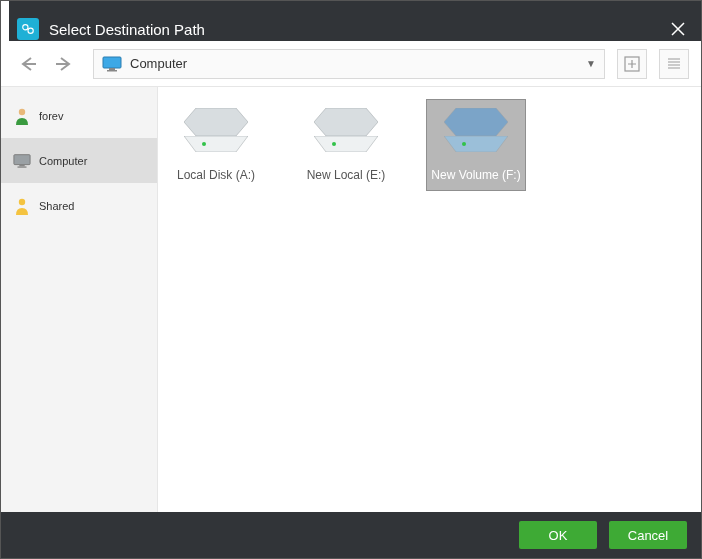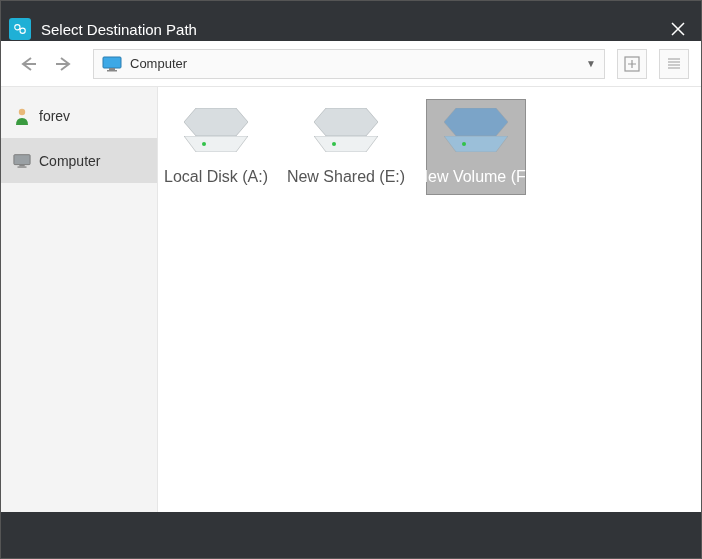--- a/index.html
+++ b/index.html
@@ -1,20 +1,20 @@
 <!DOCTYPE html>
 <html><head>
 <meta charset="utf-8">
 <style>
   * { box-sizing: border-box; margin: 0; padding: 0; font-family: "Segoe UI", Arial, sans-serif; }
   html, body { width: 702px; height: 559px; background: #fff; }
   .window { width: 702px; height: 559px; display: flex; flex-direction: column; background: #fff; border: 1px solid #555; }
 
   
-  .titlebar { height: 40px; background: #313438; color: #fff; display: flex; align-items: center; padding: 16px 0 0 8px; }
+  .titlebar { height: 40px; background: #313438; color: #fff; display: flex; align-items: center; padding: 16px 0 0 8px; margin-left: 8px; }
   .titlebar .app-icon { width: 22px; height: 22px; background: #1fb0d6; border-radius: 3px; display: flex; align-items: center; justify-content: center; margin-right: 10px; }
   .titlebar .app-icon svg { width: 14px; height: 14px; }
   .titlebar .title { font-size: 15px; flex: 1; }
   .titlebar .close { width: 46px; height: 100%; display: flex; align-items: center; justify-content: center; cursor: pointer; }
   .titlebar .close svg { width: 14px; height: 14px; stroke: #fff; stroke-width: 1.5; }
 
   
   .navbar { height: 46px; display: flex; align-items: center; padding: 0 12px; gap: 6px; border-bottom: 1px solid #e6e6e6; }
   .navbar .navbtn { width: 30px; height: 30px; display: flex; align-items: center; justify-content: center; cursor: pointer; }
   .navbar .navbtn svg { stroke: #9a9a9a; stroke-width: 2; fill: none; }
@@ -22,28 +22,28 @@
   .navbar .pathbox .mon { width: 20px; height: 16px; }
   .navbar .pathbox .txt { font-size: 13px; color: #333; flex: 1; }
   .navbar .pathbox .dd { color: #666; font-size: 10px; }
   .navbar .sqbtn { width: 30px; height: 30px; border: 1px solid #d9d9d9; display: flex; align-items: center; justify-content: center; margin-left: 6px; cursor: pointer; background: #fafafa; }
   .navbar .sqbtn svg { stroke: #9a9a9a; stroke-width: 1.2; fill: none; }
 
   
   .body { flex: 1; display: flex; min-height: 0; }
 
   .sidebar { width: 157px; background: #f4f4f4; border-right: 1px solid #e6e6e6; padding-top: 6px; }
-  .side-item { height: 45px; display: flex; align-items: center; gap: 8px; padding: 0 12px; font-size: 14px; color: #333; cursor: pointer; }
+  .side-item { height: 45px; display: flex; align-items: center; gap: 8px; padding: 0 12px; font-size: 11px; color: #333; cursor: pointer; }
   .side-item.selected { background: #dedede; }
   .side-icon { width: 18px; height: 18px; display: flex; align-items: center; justify-content: center; }
 
   .content { flex: 1; background: #fff; padding: 12px 8px; display: flex; flex-wrap: wrap; align-content: flex-start; gap: 10px 30px; overflow: auto; }
   .drive { width: 100px; display: flex; flex-direction: column; align-items: center; cursor: pointer; padding: 8px 0; border: 1px solid transparent; }
   .drive.selected { background: #b7b7b7; border: 1px solid #8f8f8f; }
-  .drive .label { font-size: 16px; color: #555; margin-top: 10px; text-align: center; white-space: nowrap; }
+  .drive .label { font-size: 12px; color: #555; margin-top: 10px; text-align: center; white-space: nowrap; }
   .drive.selected .label { color: #fff; }
 
   
   .disk { position: relative; width: 72px; height: 50px; }
   .disk .top { position: absolute; left: 50%; top: 0; width: 64px; height: 28px; transform: translateX(-50%); }
   .disk .front { position: absolute; left: 50%; bottom: 6px; width: 64px; height: 16px; transform: translateX(-50%); }
 
   
   .footer { height: 46px; background: #313438; display: flex; align-items: center; justify-content: flex-end; padding: 0 14px; gap: 12px; }
   .btn { width: 78px; height: 28px; border: none; color: #fff; font-size: 13px; cursor: pointer; border-radius: 2px; }
@@ -118,20 +118,29 @@
       <div class="side-item selected">
         <span class="side-icon">
           <svg width="18" height="16" viewBox="0 0 20 16">
               <rect x="1" y="1" width="18" height="11" rx="1" fill="#9aa0a4" stroke="#777"></rect>
               <rect x="7" y="12" width="6" height="2" fill="#888"></rect>
               <rect x="5" y="14" width="10" height="1.5" fill="#888"></rect>
             </svg>
         </span>
         <span>Computer</span>
       </div>
+      <div class="side-item">
+        <span class="side-icon">
+          <svg width="16" height="18" viewBox="0 0 16 18">
+              <circle cx="8" cy="5" r="3.2" fill="#f4c340"></circle>
+              <path d="M2 18 Q2 11 8 11 Q14 11 14 18 Z" fill="#f4c340"></path>
+            </svg>
+        </span>
+        <span>Shared</span>
+      </div>
     </div>
 
     <div class="content">
 
     <div class="drive">
           <div class="disk">
             <svg class="top" viewBox="0 0 64 28">
               <polygon points="12,0 52,0 64,14 52,28 12,28 0,14" fill="#d8dde0" stroke="#9aa0a4" stroke-width="0.5"></polygon>
             </svg>
             <svg class="front" viewBox="0 0 64 16">
@@ -144,34 +153,36 @@
         <div class="drive">
           <div class="disk">
             <svg class="top" viewBox="0 0 64 28">
               <polygon points="12,0 52,0 64,14 52,28 12,28 0,14" fill="#d8dde0" stroke="#9aa0a4" stroke-width="0.5"></polygon>
             </svg>
             <svg class="front" viewBox="0 0 64 16">
               <polygon points="0,0 64,0 52,16 12,16" fill="#eef1f2" stroke="#9aa0a4" stroke-width="0.5"></polygon>
               <circle cx="20" cy="8" r="2" fill="#32c24a"></circle>
             </svg>
           </div>
-          <div class="label">New Shared (E:)</div>
+          <div class="label">New Local (E:)</div>
         </div>
         <div class="drive selected">
           <div class="disk">
             <svg class="top" viewBox="0 0 64 28">
               <polygon points="12,0 52,0 64,14 52,28 12,28 0,14" fill="#7ba4c8" stroke="#9aa0a4" stroke-width="0.5"></polygon>
             </svg>
             <svg class="front" viewBox="0 0 64 16">
               <polygon points="0,0 64,0 52,16 12,16" fill="#9bbfd9" stroke="#9aa0a4" stroke-width="0.5"></polygon>
               <circle cx="20" cy="8" r="2" fill="#32c24a"></circle>
             </svg>
           </div>
           <div class="label">New Volume (F:)</div>
         </div>
       </div>
 
   </div>
 
   <div class="footer">
+    <button class="btn ok">OK</button>
+    <button class="btn cancel">Cancel</button>
   </div>
 
 </div>
 
 </body></html>

